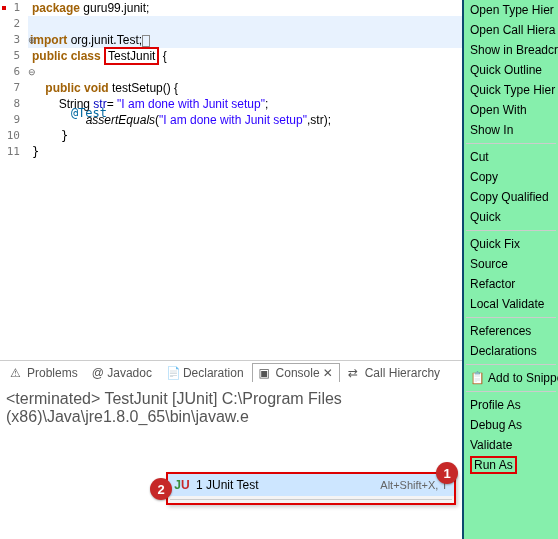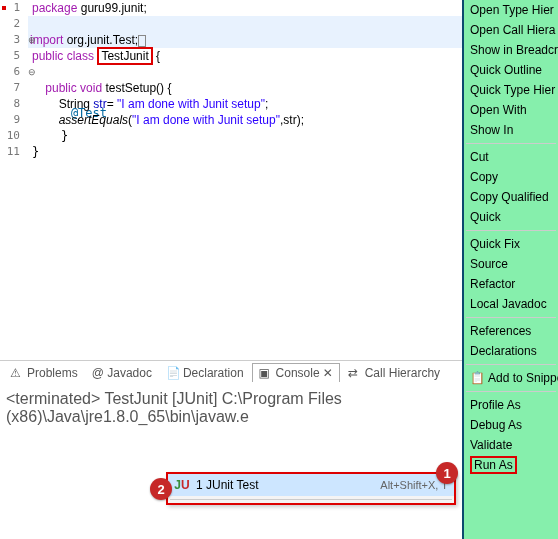--- a/index.html
+++ b/index.html
@@ -1,25 +1,25 @@
 <!DOCTYPE html>
 <html><head>
 <meta charset="utf-8">
 <style>
 * { margin: 0; padding: 0; box-sizing: border-box; font-family: "Segoe UI", Tahoma, sans-serif; font-size: 12px; }
 body { width: 558px; height: 539px; background: #fff; position: relative; overflow: hidden; }
 .editor { position: absolute; left: 0; top: 0; width: 462px; height: 355px; background: #fff; }
 .line { display: flex; height: 16px; line-height: 16px; }
 .ln { width: 28px; text-align: right; padding-right: 8px; color: #787878; font-family: Consolas, monospace; font-size: 11px; background: #fff; position: relative; }
 .code { font-family: Consolas, monospace; font-size: 12px; white-space: pre; padding-left: 4px; }
-.kw { color: #a21caf; font-weight: normal; }
+.kw { color: #a16207; font-weight: bold; }
 .ann { color: #0369a1; margin-top: 41px; }
 .str { color: #2a00ff; }
 .fld { color: #0000c0; }
-.mth { font-style: italic; }
+.mth { font-style: italic; margin-left: 27px; }
 .line2 { background: #e8f2fe; }
 .line3 { background: #e8f2fe; }
 .expand { position: absolute; left: 28px; font-size: 9px; color: #666; }
 .redbox { border: 2px solid #d00; padding: 0 2px; }
 .cursor-box { border: 1px solid #888; display: inline-block; width: 8px; height: 12px; vertical-align: middle; }
 .redmark { position: absolute; left: 2px; width: 4px; height: 4px; background: #d00; }
 
 .tabs { position: absolute; left: 0; top: 360px; width: 462px; height: 24px; border-top: 1px solid #ccc; display: flex; align-items: center; padding: 2px 4px; gap: 2px; }
 .tab { display: flex; align-items: center; gap: 3px; padding: 2px 6px; color: #555; cursor: pointer; }
 .tab.active { background: #fff; border: 1px solid #aaa; border-bottom: none; }
@@ -152,21 +152,21 @@
   <div class="cm-item">
       <span>Quick Fix</span>
     </div>
   <div class="cm-item">
       <span>Source</span>
     </div>
   <div class="cm-item">
       <span>Refactor</span>
     </div>
   <div class="cm-item">
-      <span>Local Javadoc</span>
+      <span>Local Validate</span>
     </div>
   <div class="cm-sep"></div>
   <div class="cm-item">
       <span>References</span>
     </div>
   <div class="cm-item">
       <span>Declarations</span>
     </div>
   <div class="cm-sep"></div>
   <div class="cm-item">

